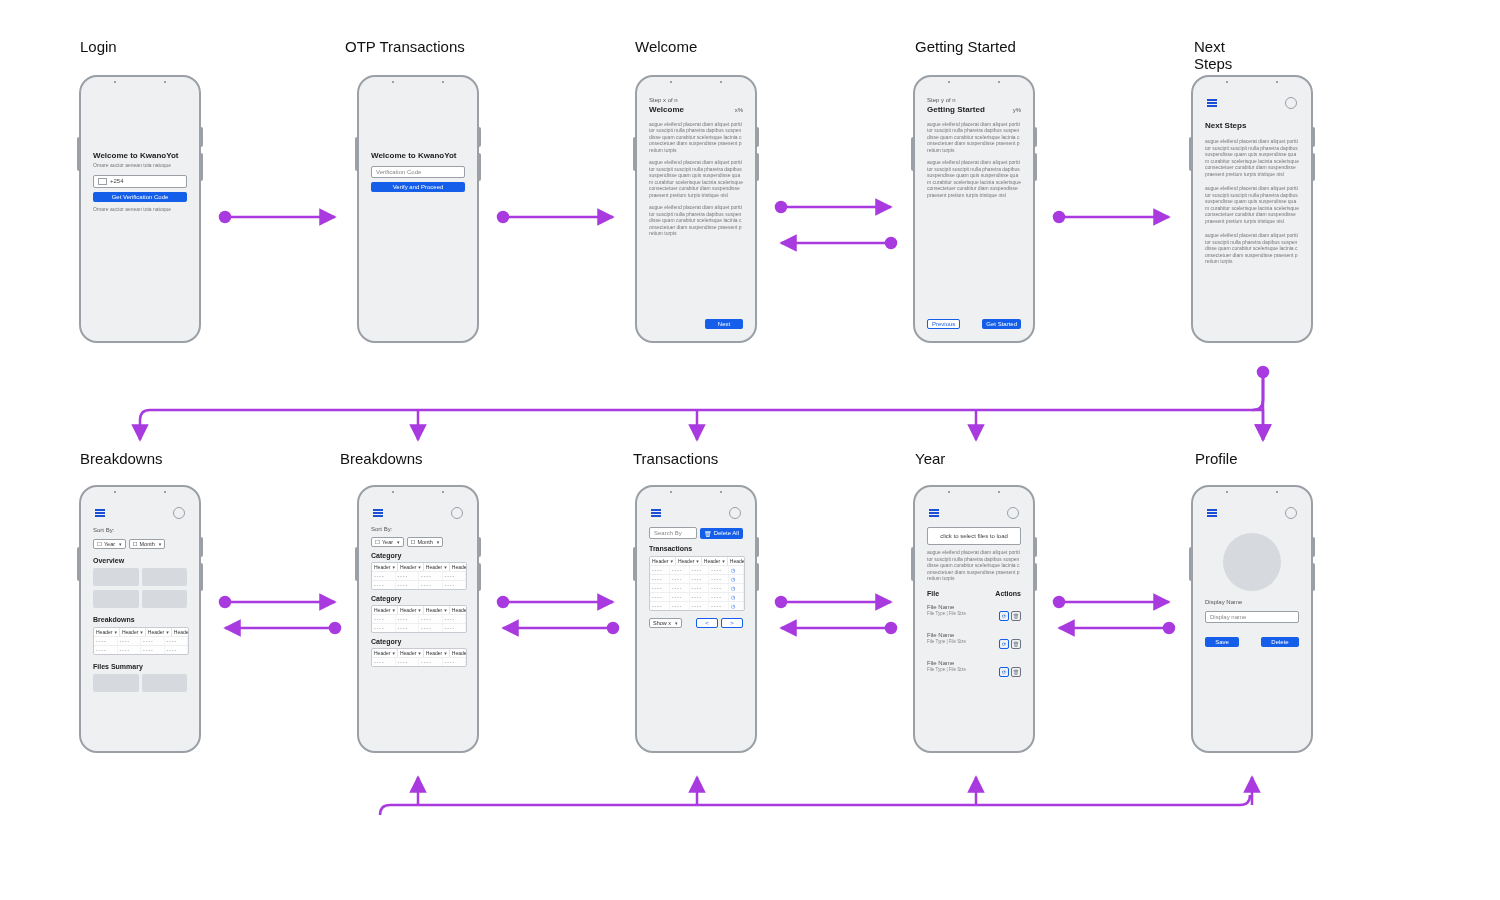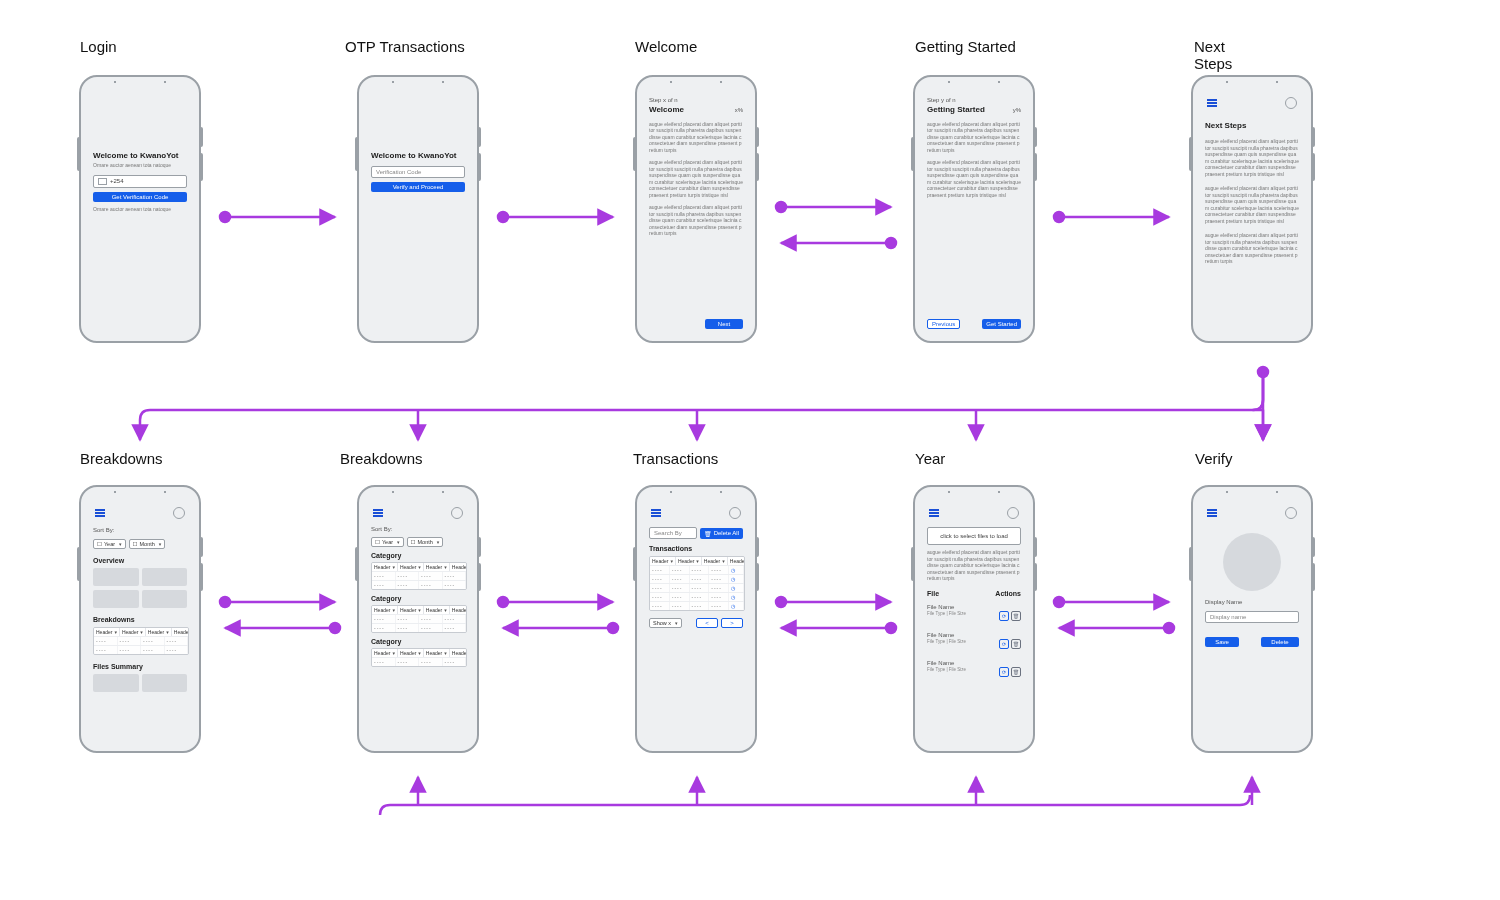--- a/index.html
+++ b/index.html
@@ -101,21 +101,21 @@
   <div class="label" style="left:80px;  top:38px;">Login</div>
   <div class="label" style="left:345px; top:38px;">OTP Transactions</div>
   <div class="label" style="left:635px; top:38px;">Welcome</div>
   <div class="label" style="left:915px; top:38px;">Getting Started</div>
   <div class="label" style="left:1194px;top:38px;">Next Steps</div>
 
   <div class="label" style="left:80px;  top:450px;">Breakdowns</div>
   <div class="label" style="left:340px; top:450px;">Breakdowns</div>
   <div class="label" style="left:633px; top:450px;">Transactions</div>
   <div class="label" style="left:915px; top:450px;">Year</div>
-  <div class="label" style="left:1195px;top:450px;">Verify</div>
+  <div class="label" style="left:1195px;top:450px;">Profile</div>
 
   <div class="phone" style="left:79px; top:75px;">
     <div class="notch"></div>
       <div class="btn-r1"></div>
       <div class="btn-r2"></div>
       <div class="btn-l"></div>
     <div class="screen">
       <div style="height:54px;"></div>
       <div class="h1">Welcome to KwanoYot</div>
       <div class="tiny greek" style="margin:2px 0 6px 0;">Ornare auctor aenean tota natoque</div>

